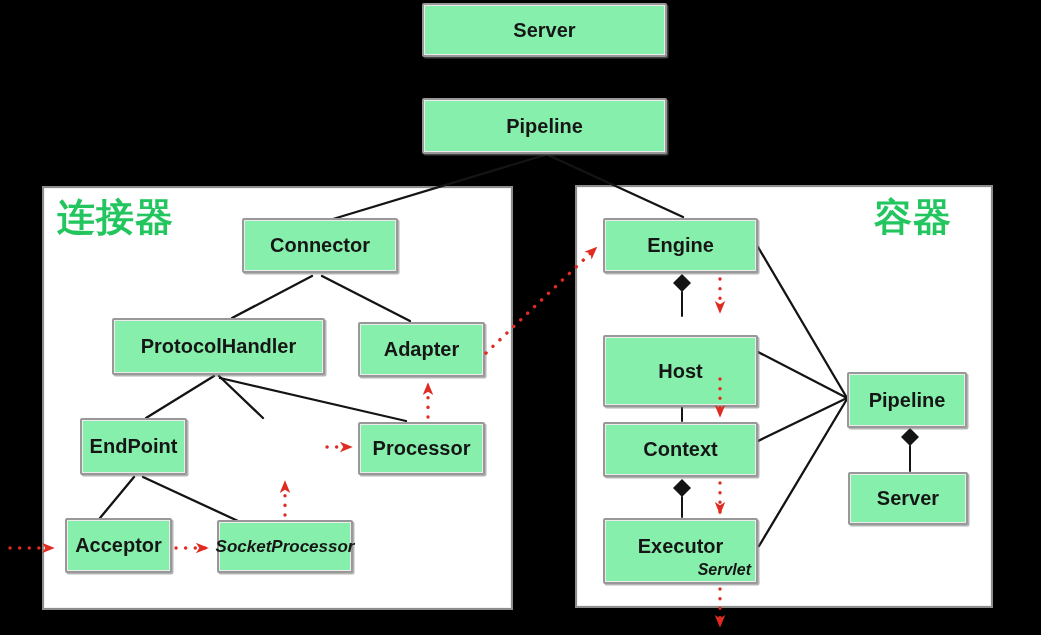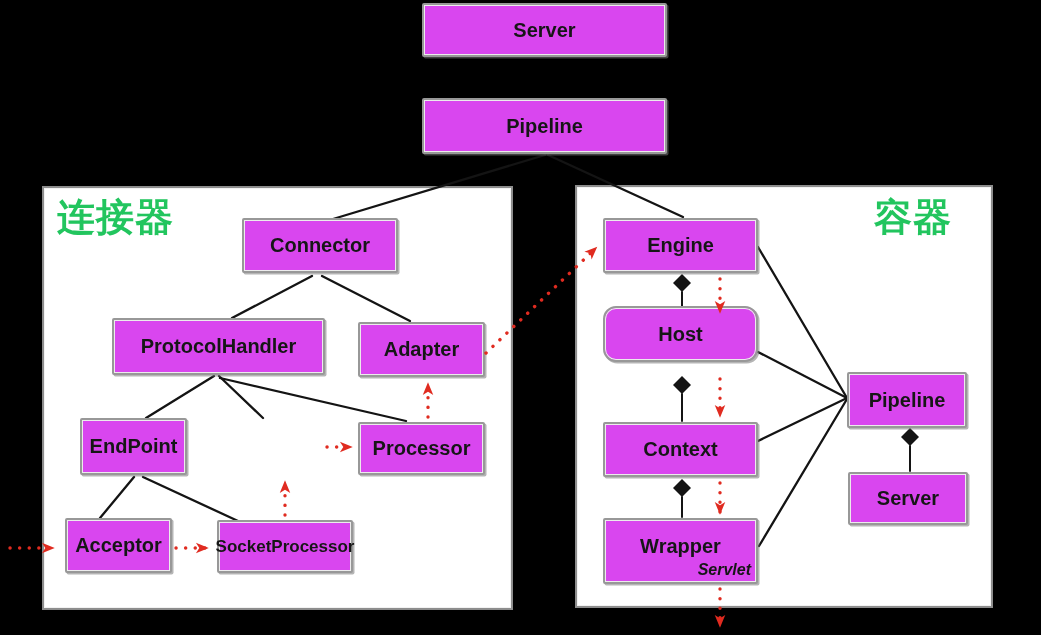--- a/index.html
+++ b/index.html
@@ -9,21 +9,21 @@
 
   .panel { position:absolute; background:#fff; border:2px solid #8d8d8d;
            box-shadow: inset 0 0 0 1px #f2f2f2; z-index:1; }
   .panel-label { position:absolute; z-index:3; font-weight:bold; font-size:38px;
                  color:#22c55e; letter-spacing:1px; }
 
   svg.layer { position:absolute; left:0; top:0; width:1041px; height:635px; }
   #black-lines { z-index:2; }
   #red-arrows  { z-index:4; }
 
-  .node { position:absolute; background:#d946ef; border:2px solid #989898;
+  .node { position:absolute; background:#86efac; border:2px solid #989898;
           box-shadow: inset 0 0 0 1px #ececec, 1.5px 1.5px 0 rgba(120,120,120,.55);
           border-radius:2px; display:flex; align-items:center; justify-content:center;
           font-weight:bold; font-size:20px; color:#161616; z-index:3; }
   .node .sub { position:absolute; right:5px; bottom:3px; font-size:16px;
                font-weight:bold; color:#161616;font-style:italic; }
 </style>
 </head>
 <body>
 
 <div id="stage">
@@ -64,27 +64,27 @@
 
   <div class="node" style="left:422px; top:3px;  width:245px; height:54px;">Server</div>
   <div class="node" style="left:422px; top:98px; width:245px; height:56px;">Pipeline</div>
 
   <div class="node" style="left:242px; top:218px; width:156px; height:55px;">Connector</div>
   <div class="node" style="left:112px; top:318px; width:213px; height:57px;">ProtocolHandler</div>
   <div class="node" style="left:358px; top:322px; width:127px; height:55px;">Adapter</div>
   <div class="node" style="left:80px;  top:418px; width:107px; height:57px;">EndPoint</div>
   <div class="node" style="left:358px; top:422px; width:127px; height:53px;">Processor</div>
   <div class="node" style="left:65px;  top:518px; width:107px; height:55px;">Acceptor</div>
-  <div class="node small" style="left:217px; top:520px; width:136px; height:53px; font-size:17px;">SocketProcessor</div>
+  <div class="node small" style="left:217px; top:520px; width:136px; height:53px; font-size:17px;font-style:italic;">SocketProcessor</div>
 
   <div class="node" style="left:603px; top:218px; width:155px; height:55px;">Engine</div>
-  <div class="node" style="left:603px; top:306px; width:155px; height:56px;border-radius:13px;">Host</div>
+  <div class="node" style="left:603px; top:335px; width:155px; height:72px;">Host</div>
   <div class="node" style="left:603px; top:422px; width:155px; height:55px;">Context</div>
   <div class="node" style="left:603px; top:518px; width:155px; height:66px;">
-    <span style="margin-bottom:10px;">Wrapper</span>
+    <span style="margin-bottom:10px;">Executor</span>
     <span class="sub">Servlet</span>
   </div>
   <div class="node" style="left:847px; top:372px; width:120px; height:56px;">Pipeline</div>
   <div class="node" style="left:848px; top:472px; width:120px; height:53px;">Server</div>
 
   <svg id="red-arrows" class="layer" viewBox="0 0 1041 635" xmlns="http://www.w3.org/2000/svg">
     <defs>
       <marker id="rhead" viewBox="0 0 12 10" refX="10" refY="5" markerWidth="14" markerHeight="12" markerUnits="userSpaceOnUse" orient="auto">
         <path d="M0.5,0.5 L11.5,5 L0.5,9.5 L3.4,5 Z" fill="#e02b20"></path>
       </marker>

